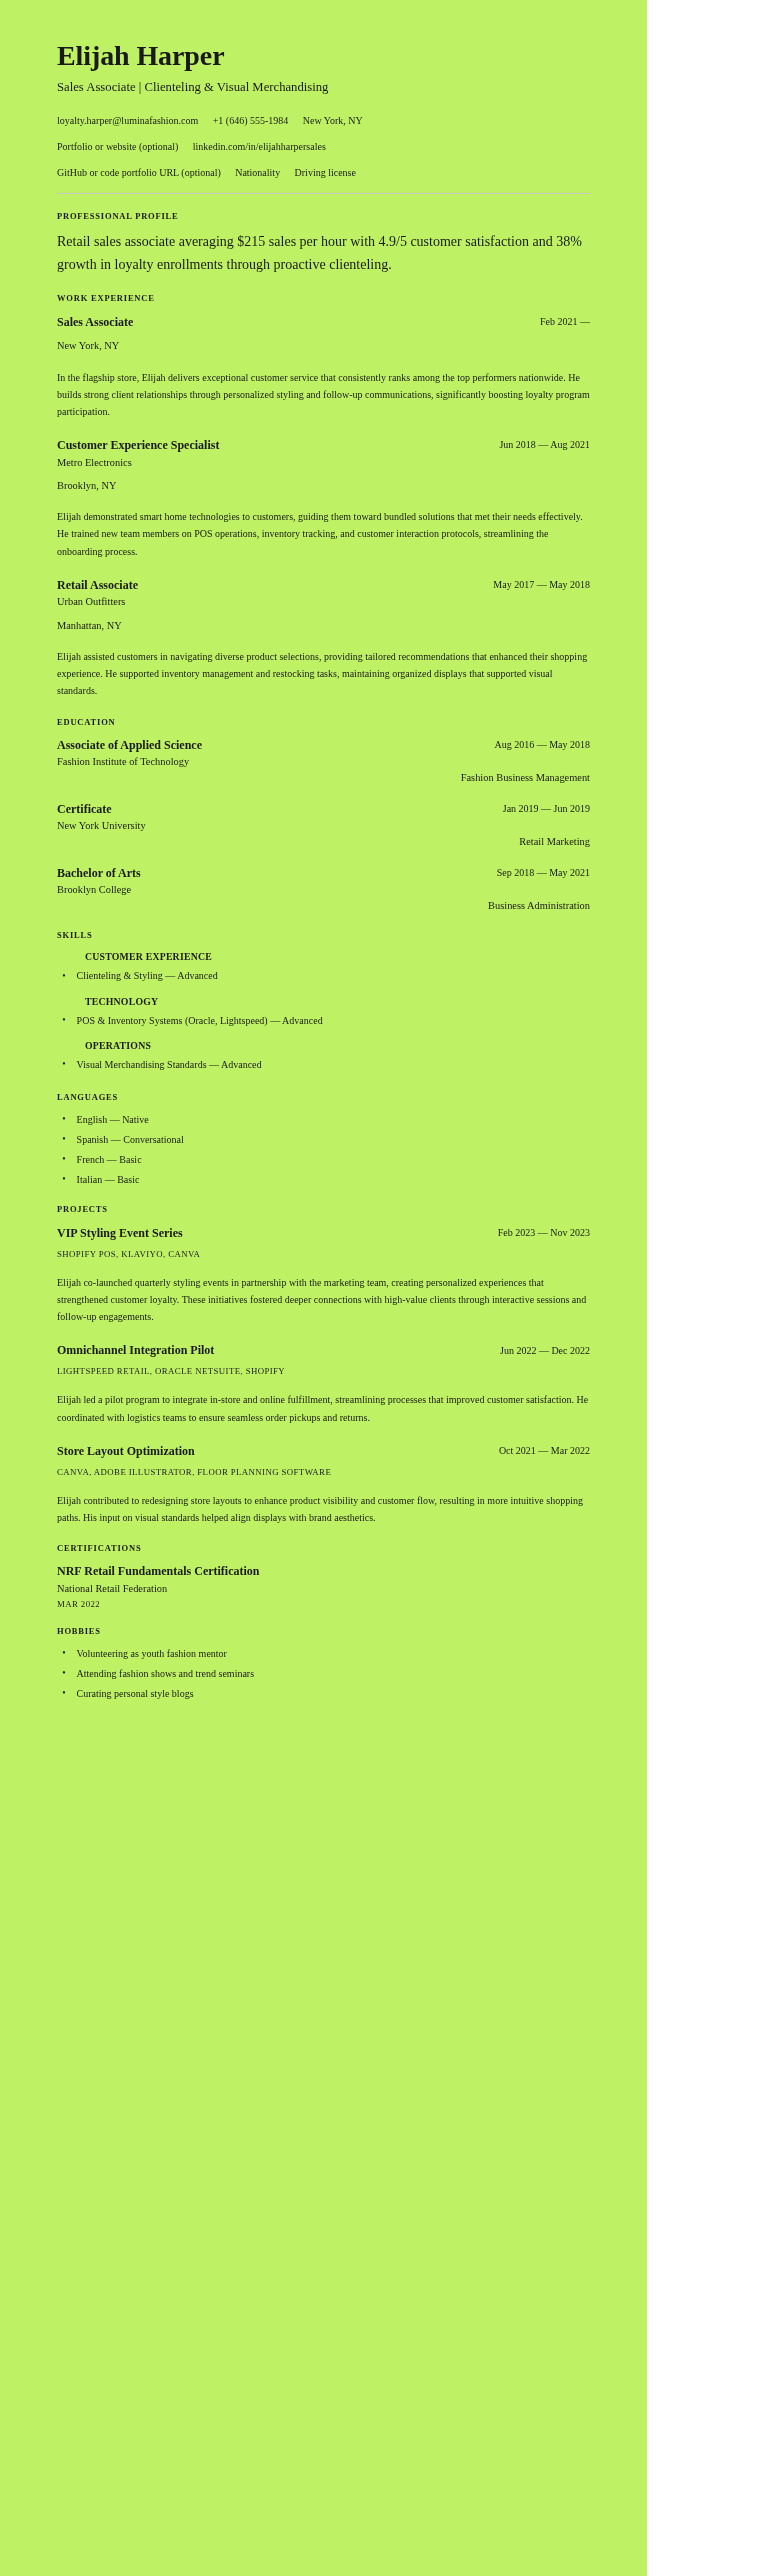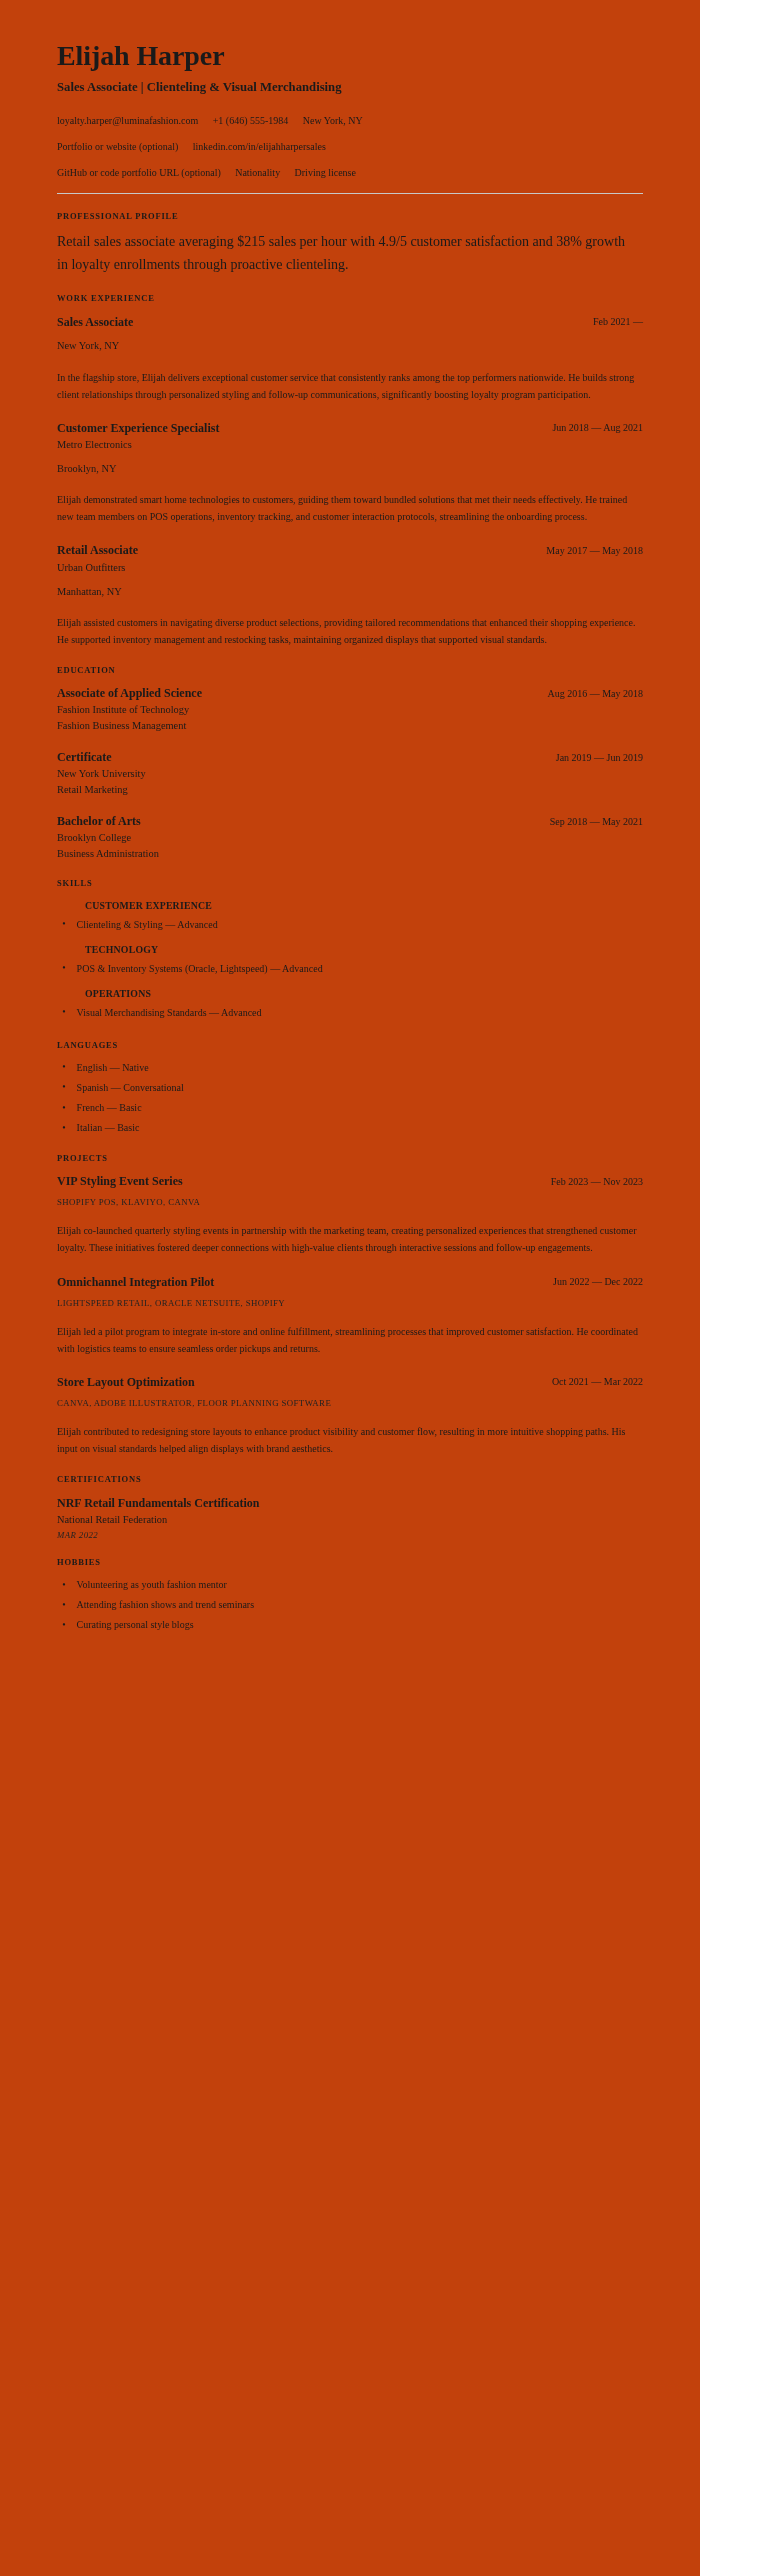--- a/index.html
+++ b/index.html
@@ -9,37 +9,37 @@
     background: #ffffff;
   }
   body {
     width: 784px;
     min-height: 2576px;
     font-family: "Liberation Serif", "DejaVu Serif", serif;
     color: #1a1a1a;
     -webkit-font-smoothing: antialiased;
   }
   .page {
-    width: 700px;
+    width: 647px;
     min-height: 2576px;
     padding: 40px 57px 26px 57px;
-    background: #c2410c;
+    background: #bef264;
   }
 
   
   .name {
     font-size: 28px;
     font-weight: 700;
     letter-spacing: -0.1px;
     line-height: 1.12;
     margin: 0 0 7.8px 0;
   }
   .tagline {
     font-size: 12.7px;
-    font-weight: 700;
+    font-weight: 400;
     line-height: 1.3;
     margin: 0 0 17px 0;
     color: #1a1a1a;
   }
   .contact-row {
     font-size: 10px;
     line-height: 1.5;
     margin-bottom: 11px;
     display: block;
   }
@@ -99,35 +99,35 @@
   }
   .entry-loc {
     font-size: 10.4px;
     line-height: 1.45;
     margin-top: 8.5px;
   }
   .entry-sub {
     font-size: 10.4px;
     line-height: 1.45;
     margin-top: 1.3px;
+    text-align: right;
   }
   .entry-stack {
     font-size: 8.8px;
     letter-spacing: 0.4px;
     text-transform: uppercase;
     margin-top: 7.8px;
     color: #222;
   }
   .entry-date-small {
     font-size: 8.8px;
     letter-spacing: 0.4px;
     text-transform: uppercase;
     margin-top: 2.6px;
     color: #222;
-    font-style: italic;
   }
   .entry-desc {
     font-size: 10px;
     line-height: 1.72;
     margin-top: 15px;
     max-width: 588px;
   }
 
   
   .entry.edu { margin-bottom: 16.3px; }

